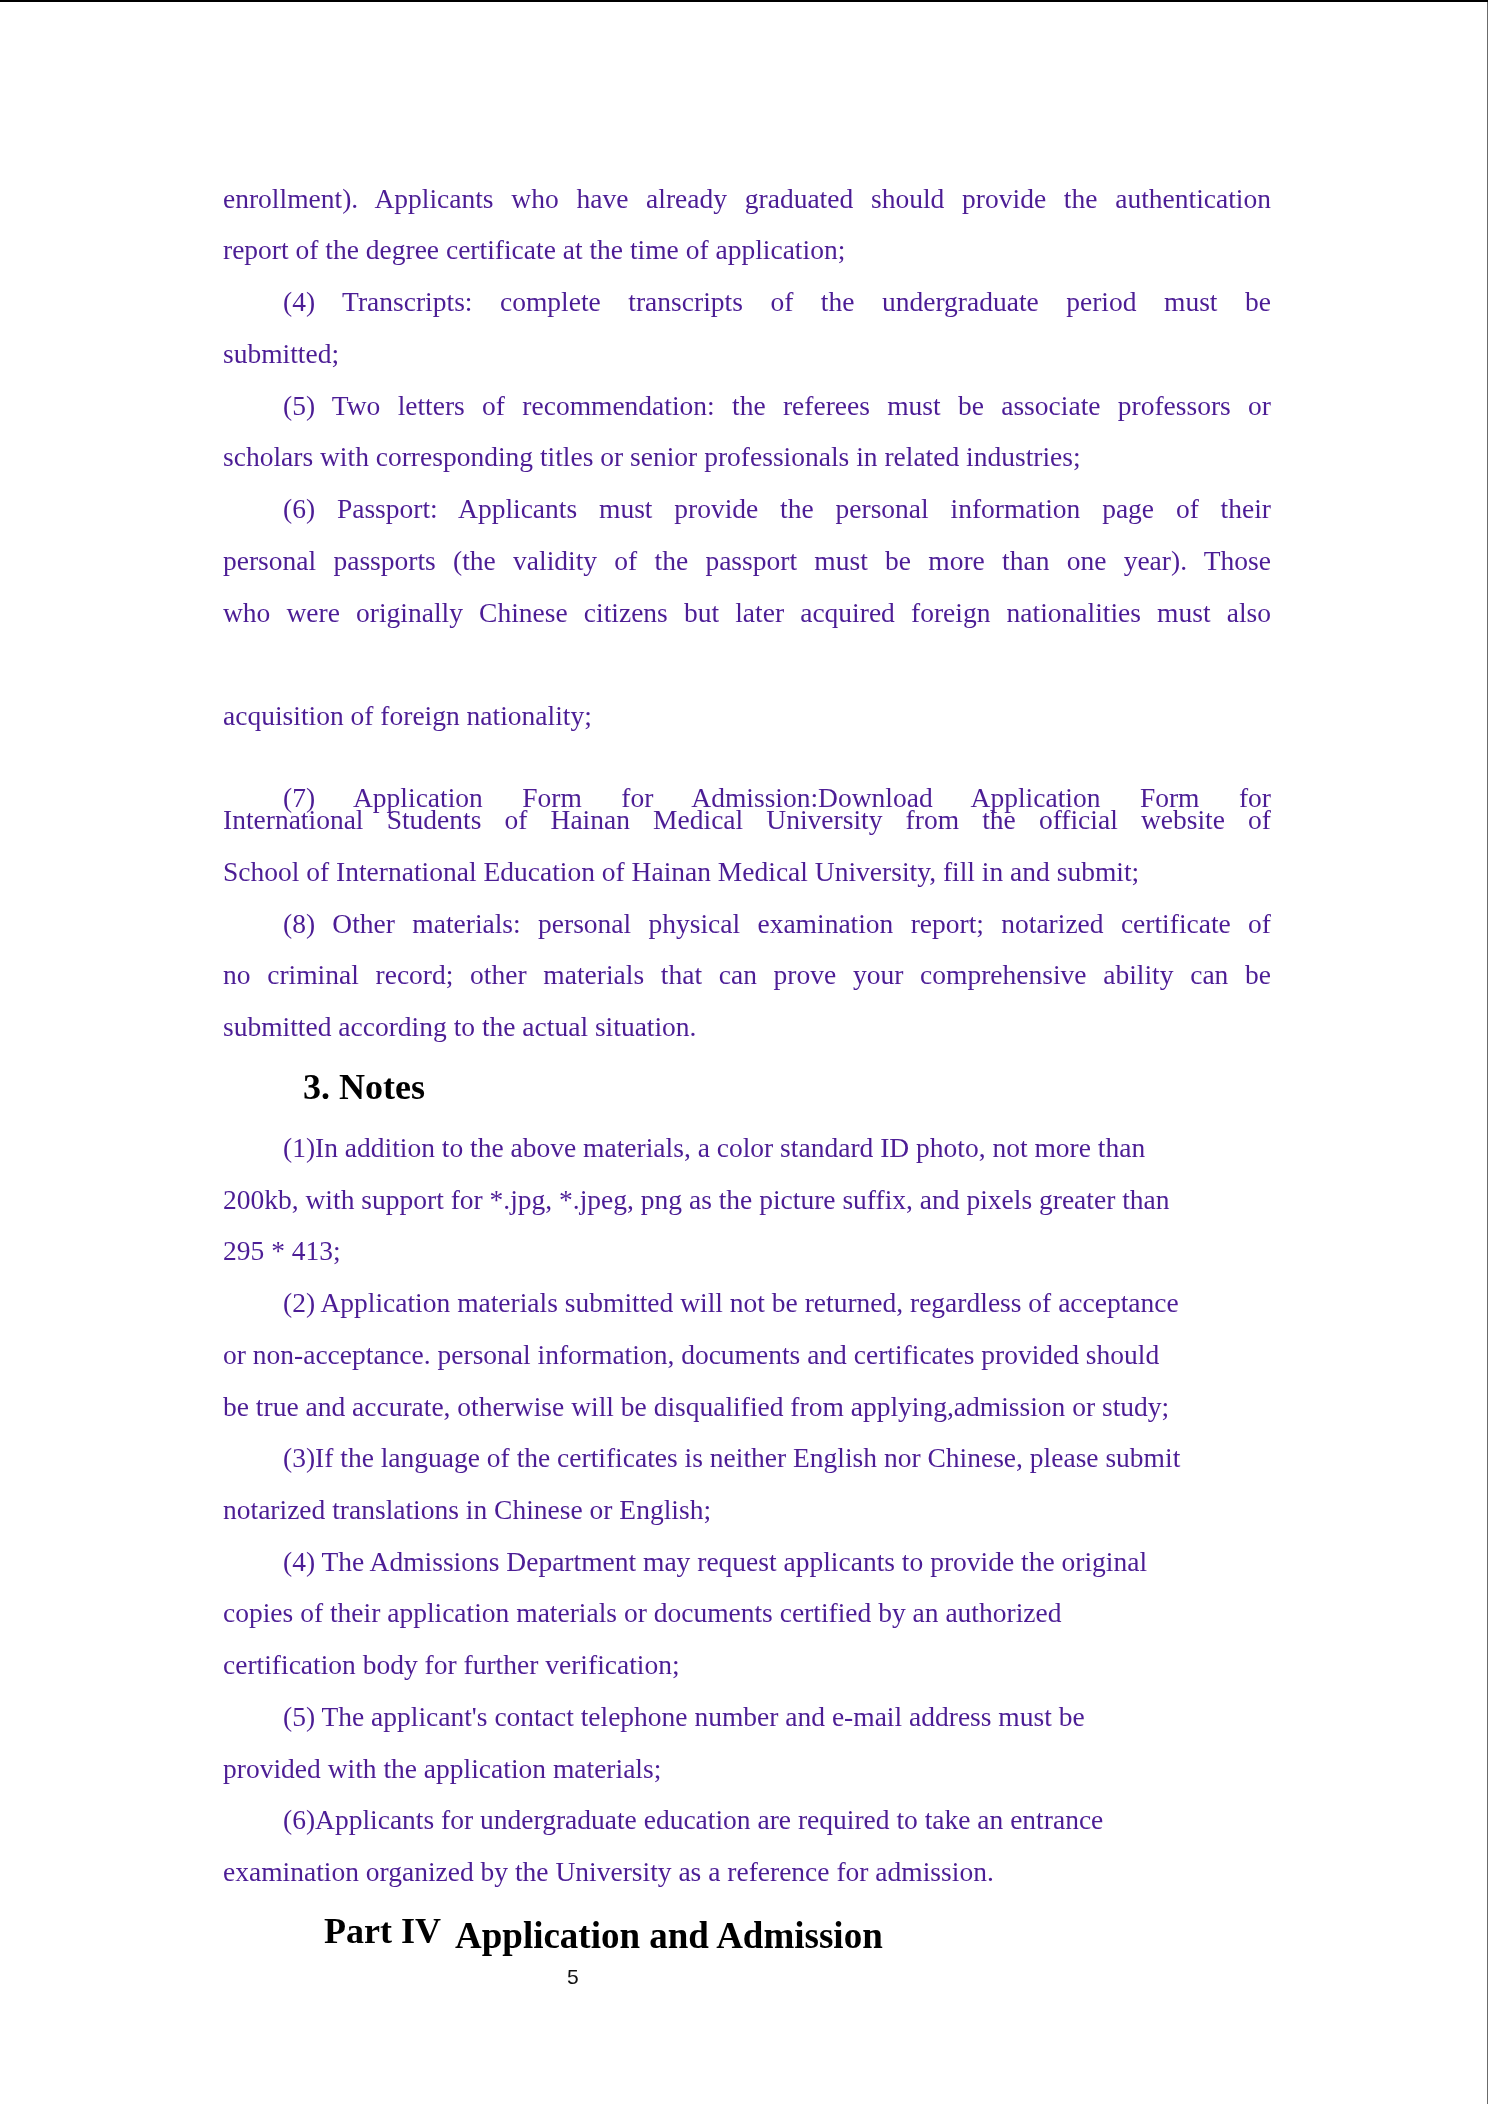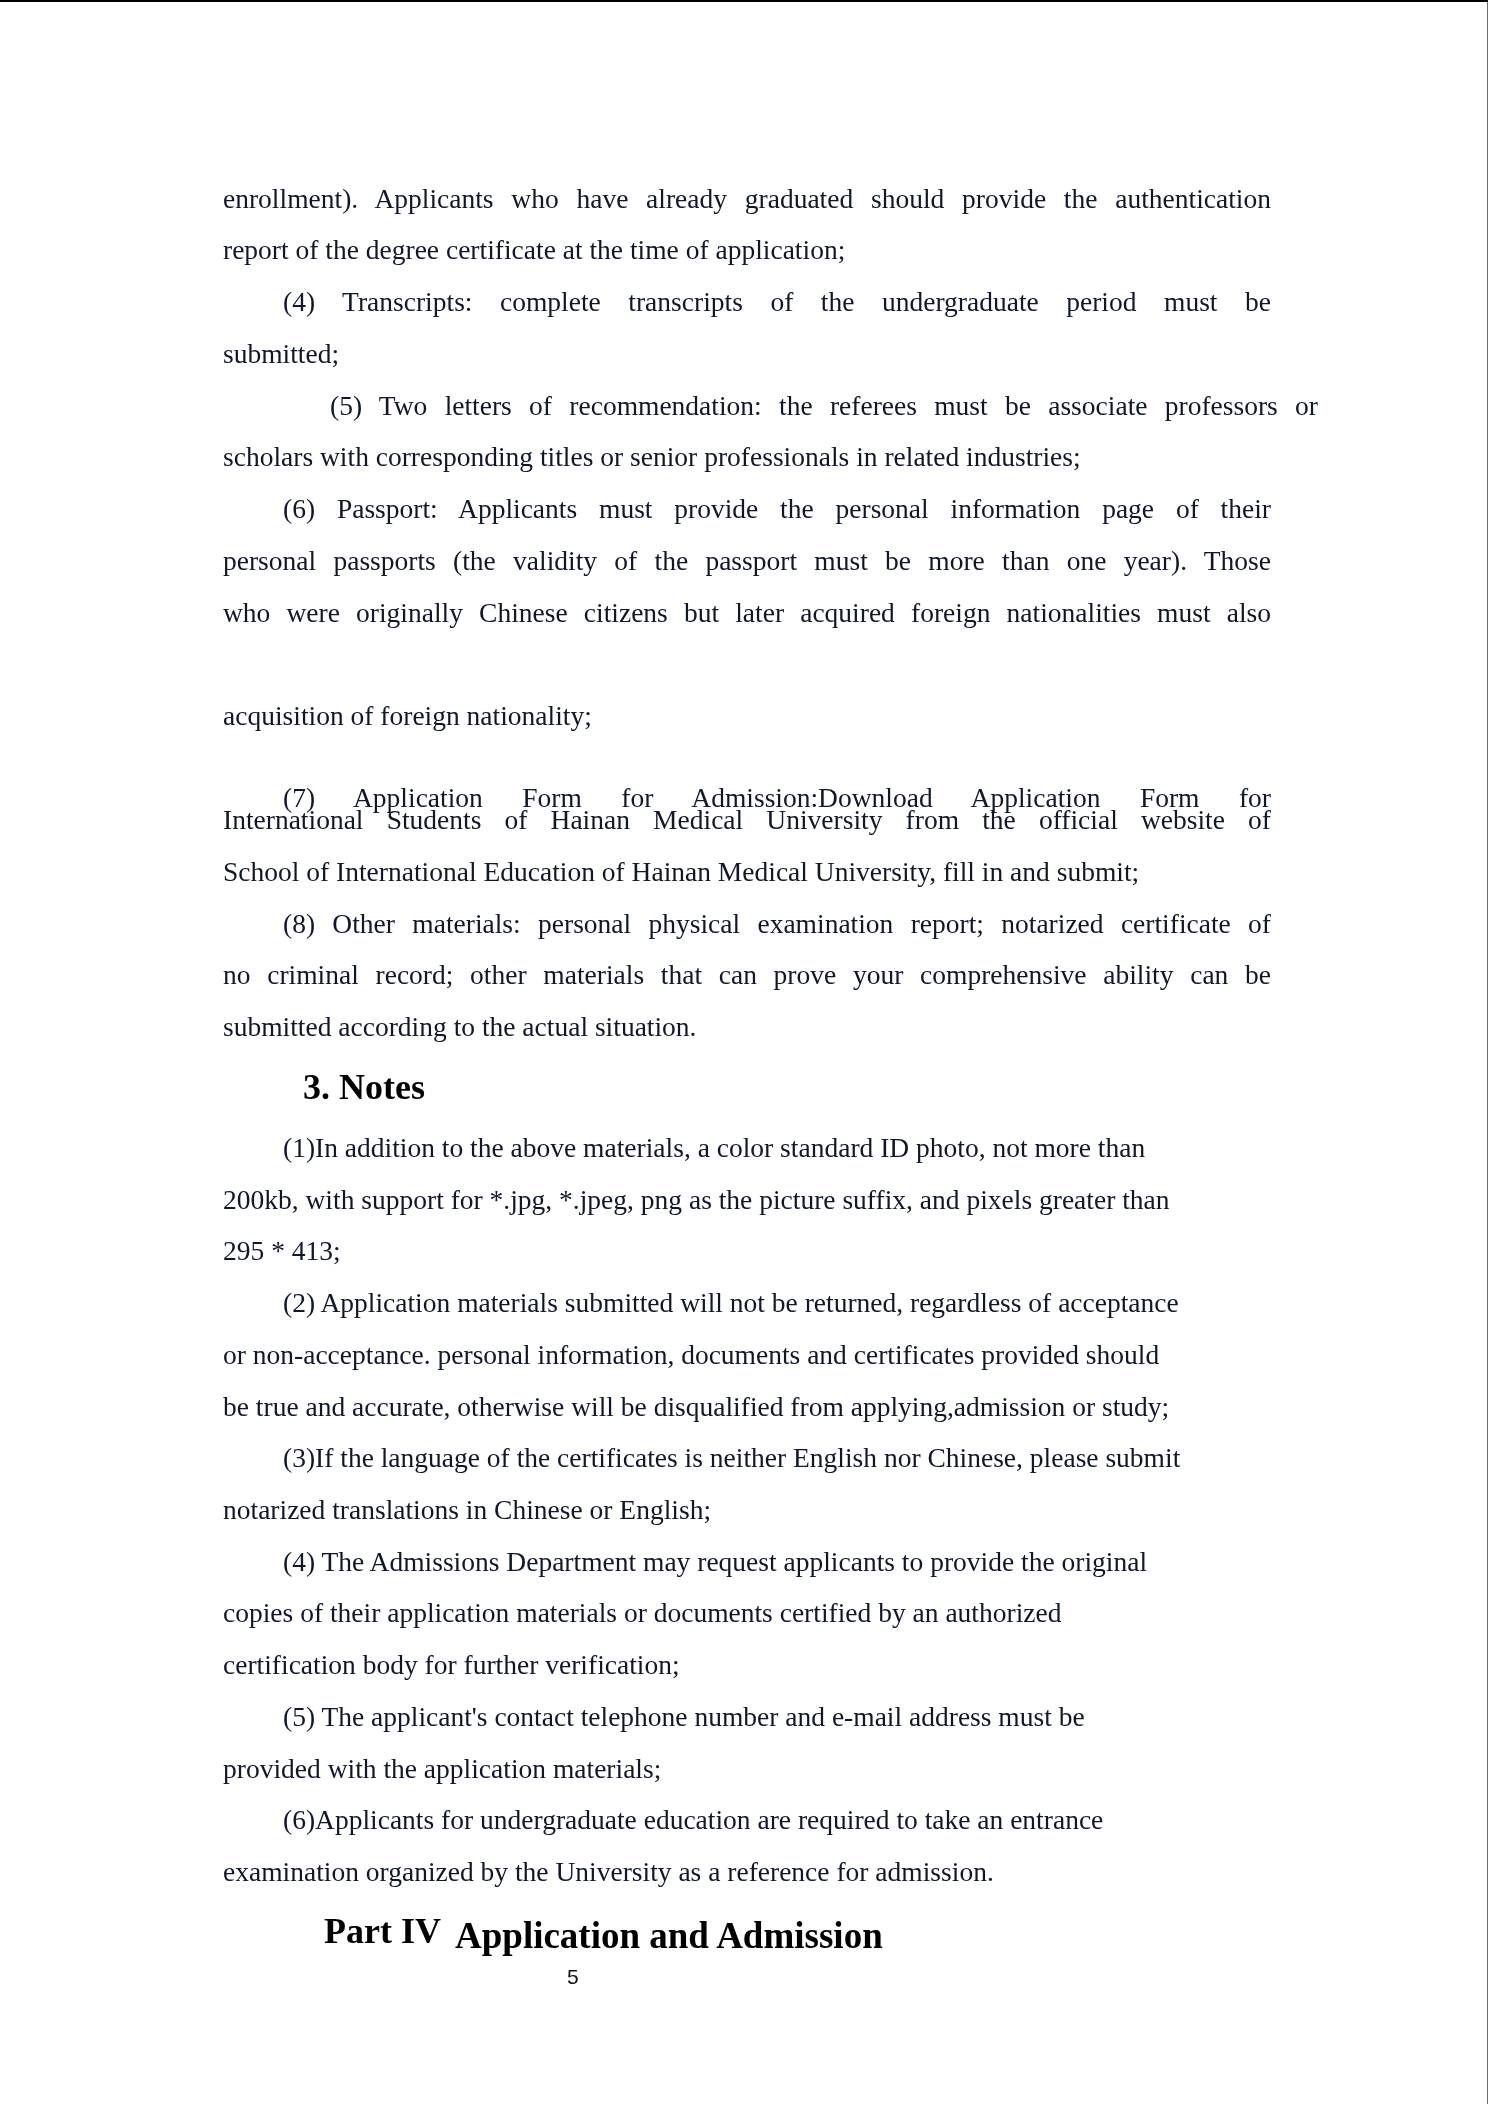--- a/index.html
+++ b/index.html
@@ -11,21 +11,21 @@
       box-sizing: border-box;
     }
     .page::after {
       content: ""; position: absolute; right: 0; top: 0; width: 1px; height: 100%;
       background: #6b6b6b;
     }
     .line {
       position: absolute;
       font-family: "Liberation Serif", "DejaVu Serif", serif;
       font-size: 27.5px;
-      color: #0f172a;
+      color: #4c1d95;
       white-space: nowrap;
       line-height: 34px;
     }
     .just {
       left: 223px; width: 1048px;
       text-align: justify; text-align-last: justify;
     }
     .indent { left: 283px; width: 988px; }
     .left { left: 223px; text-align: right; }
     .indent-left { left: 283px; text-align: right; }
@@ -49,21 +49,21 @@
 <body>
 
 <div class="page">
 
   <div class="line just" style="top:180px">enrollment). Applicants who have already graduated should provide the authentication</div>
   <div class="line left" style="top:231px">report of the degree certificate at the time of application;</div>
 
   <div class="line indent" style="top:283px; text-align:justify; text-align-last:justify;">(4) Transcripts: complete transcripts of the undergraduate period must be</div>
   <div class="line left" style="top:335px">submitted;</div>
 
-  <div class="line indent" style="top:387px; text-align:justify; text-align-last:justify;margin-left:47px;">(5) Two letters of recommendation: the referees must be associate professors or</div>
+  <div class="line indent" style="top:387px; text-align:justify; text-align-last:justify;">(5) Two letters of recommendation: the referees must be associate professors or</div>
   <div class="line left" style="top:438px">scholars with corresponding titles or senior professionals in related industries;</div>
 
   <div class="line indent" style="top:490px; text-align:justify; text-align-last:justify;">(6) Passport: Applicants must provide the personal information page of their</div>
   <div class="line just" style="top:542px">personal passports (the validity of the passport must be more than one year). Those</div>
   <div class="line just" style="top:594px">who were originally Chinese citizens but later acquired foreign nationalities must also</div>
   <div class="line left" style="top:697px">acquisition of foreign nationality;</div>
 
   <div class="line indent" style="top:749px; text-align:justify; text-align-last:justify;margin-top:30px;">(7) Application Form for Admission:Download Application Form for</div>
   <div class="line just" style="top:801px">International Students of Hainan Medical University from the official website of</div>
   <div class="line left" style="top:853px">School of International Education of Hainan Medical University, fill in and submit;</div>

